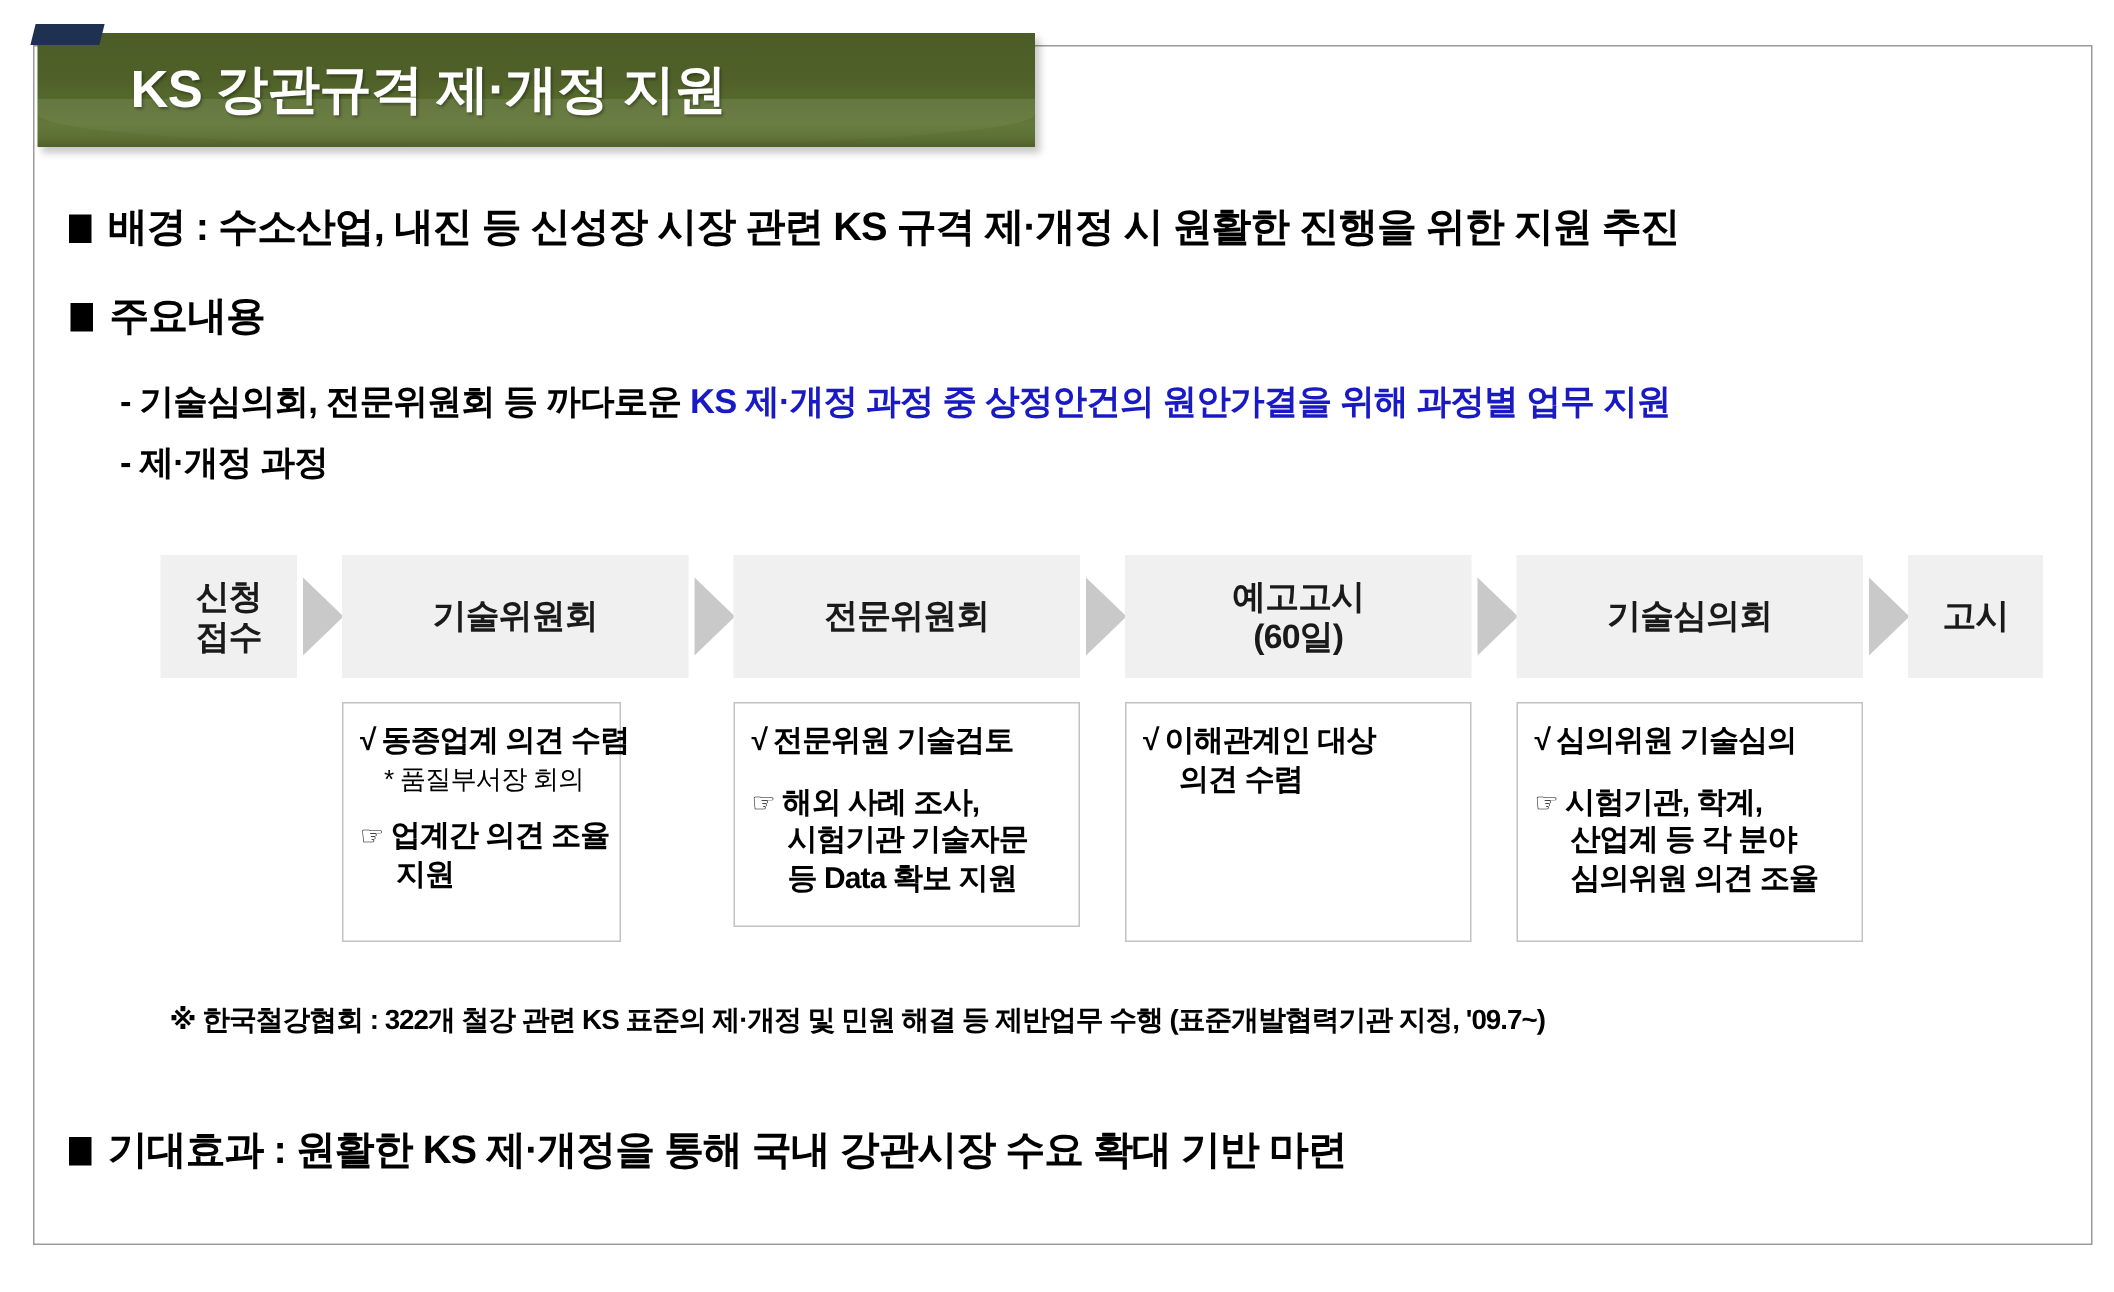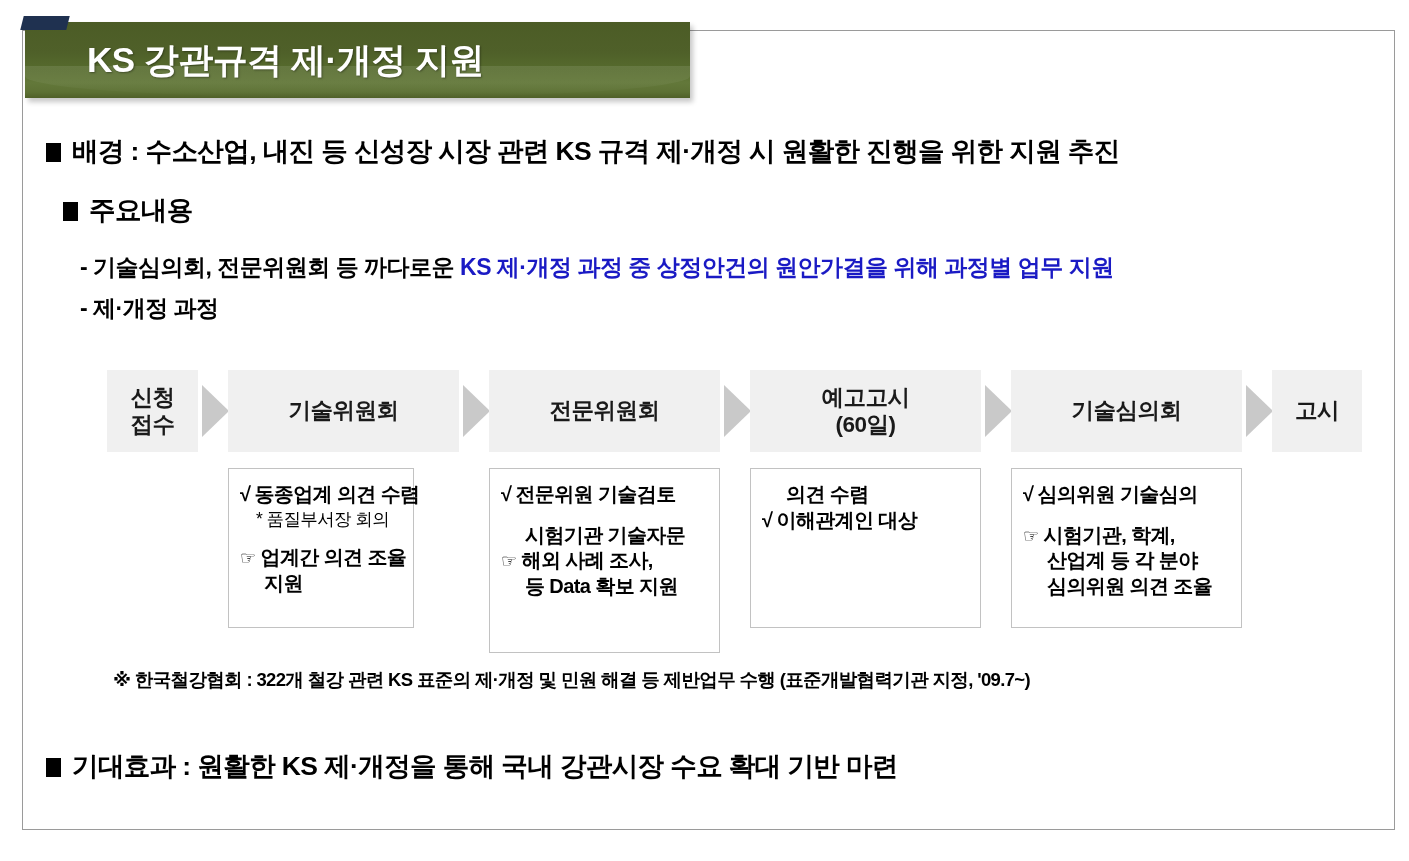--- a/index.html
+++ b/index.html
@@ -93,21 +93,21 @@
     top: 2px;
   }
   .heading-text {
     font-size: 26.5px;
     font-weight: bold;
     color: #000000;
     letter-spacing: -0.6px;
   }
 
   #bg-row   { left: 46px;  top: 133px; }
-  #main-row { left: 46px;  top: 192px; padding-left: 17px; }
+  #main-row { left: 30px;  top: 192px; padding-left: 17px; }
   #effect-row { left: 46px; top: 748px; }
 
   .dash-row {
     position: absolute;
     font-size: 23px;
     font-weight: bold;
     color: #000000;
     letter-spacing: -0.5px;
     white-space: nowrap;
   }
@@ -262,42 +262,42 @@
   </div>
   <div class="detail-gap"></div>
   <div class="detail-line">
     <span class="mark-hand">☞</span><span>업계간 의견 조율</span>
   </div>
   <div class="detail-line indent">
     <span>지원</span>
   </div>
 </div>
 
-<div class="detail-box" style="left:489px; top:468px; width:231px; height:185px;">
+<div class="detail-box" style="left:489px; top:468px; width:231px; height:150px;">
   <div class="detail-line">
     <span class="mark-check">√</span><span>전문위원 기술검토</span>
   </div>
   <div class="detail-gap"></div>
+  <div class="detail-line">
+    <span class="mark-hand">☞</span><span>해외 사례 조사,</span>
+  </div>
   <div class="detail-line indent">
     <span>시험기관 기술자문</span>
   </div>
-  <div class="detail-line">
-    <span class="mark-hand">☞</span><span>해외 사례 조사,</span>
-  </div>
   <div class="detail-line indent">
     <span>등 Data 확보 지원</span>
   </div>
 </div>
 
 <div class="detail-box" style="left:750px; top:468px; width:231px; height:160px;">
+  <div class="detail-line">
+    <span class="mark-check">√</span><span>이해관계인 대상</span>
+  </div>
   <div class="detail-line indent">
     <span>의견 수렴</span>
-  </div>
-  <div class="detail-line">
-    <span class="mark-check">√</span><span>이해관계인 대상</span>
   </div>
 </div>
 
 <div class="detail-box" style="left:1011px; top:468px; width:231px; height:160px;">
   <div class="detail-line">
     <span class="mark-check">√</span><span>심의위원 기술심의</span>
   </div>
   <div class="detail-gap"></div>
   <div class="detail-line">
     <span class="mark-hand">☞</span><span>시험기관, 학계,</span>

